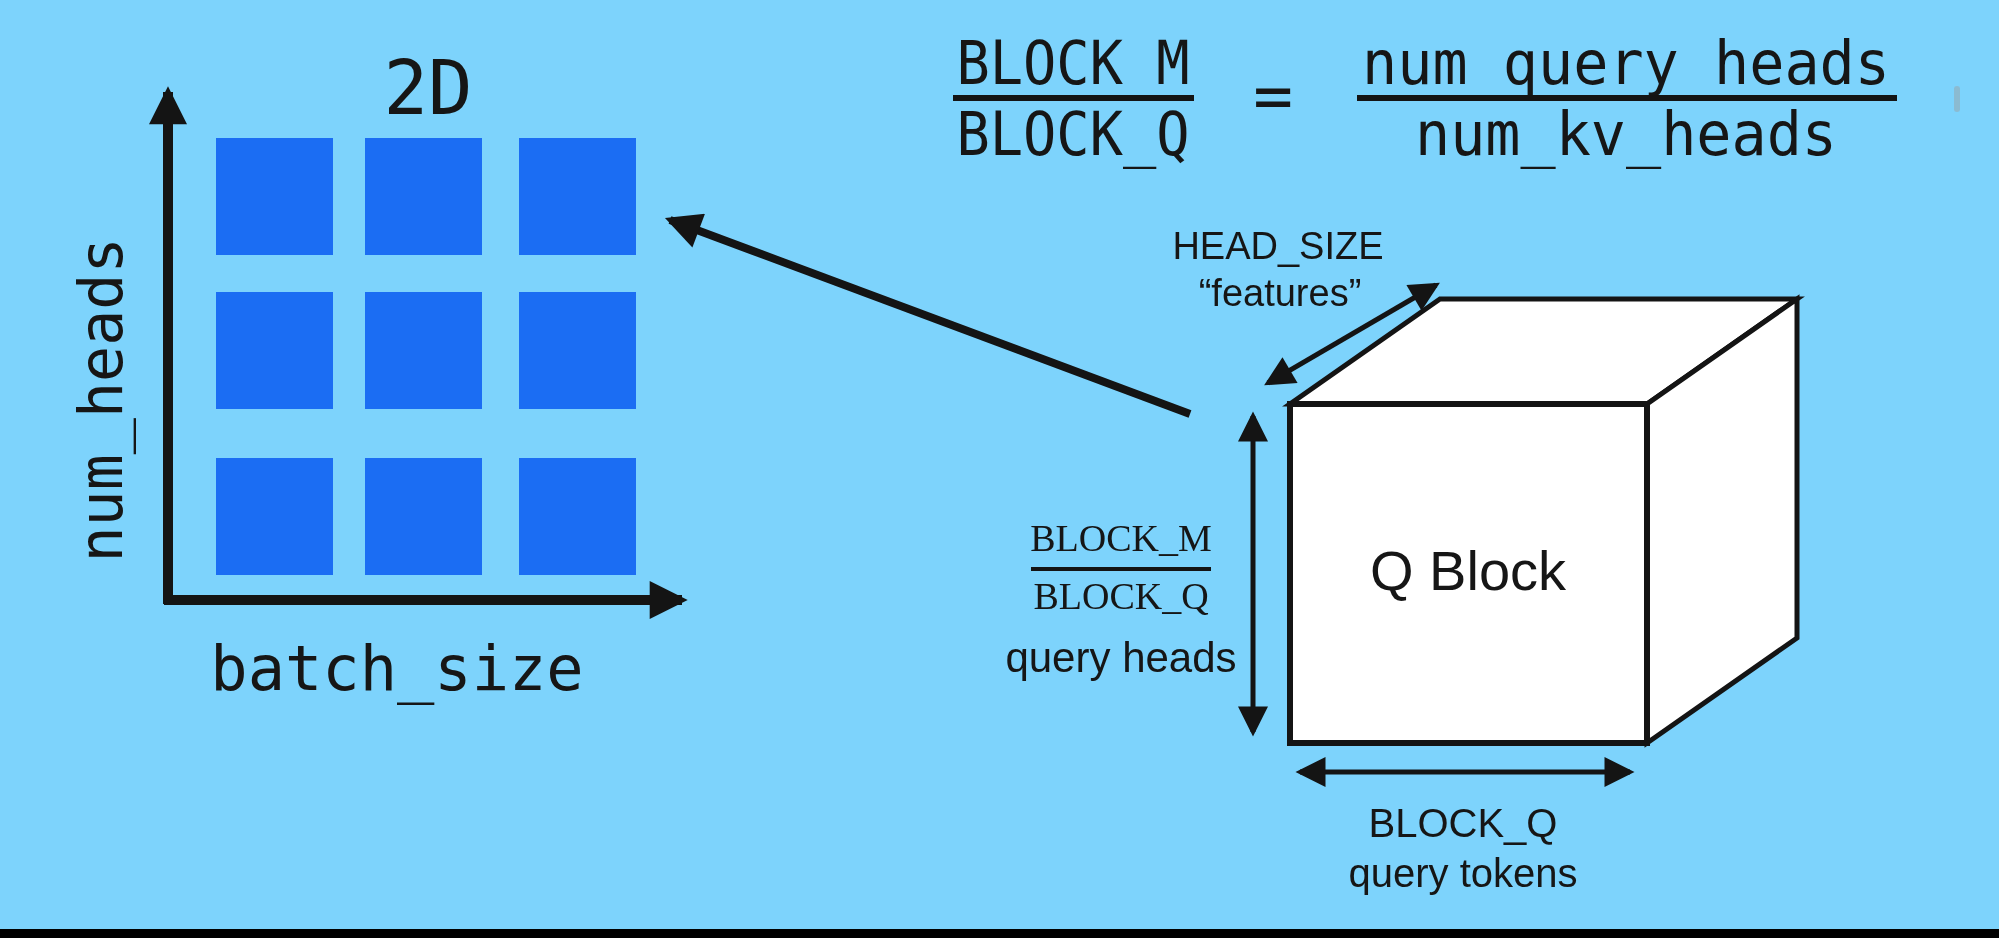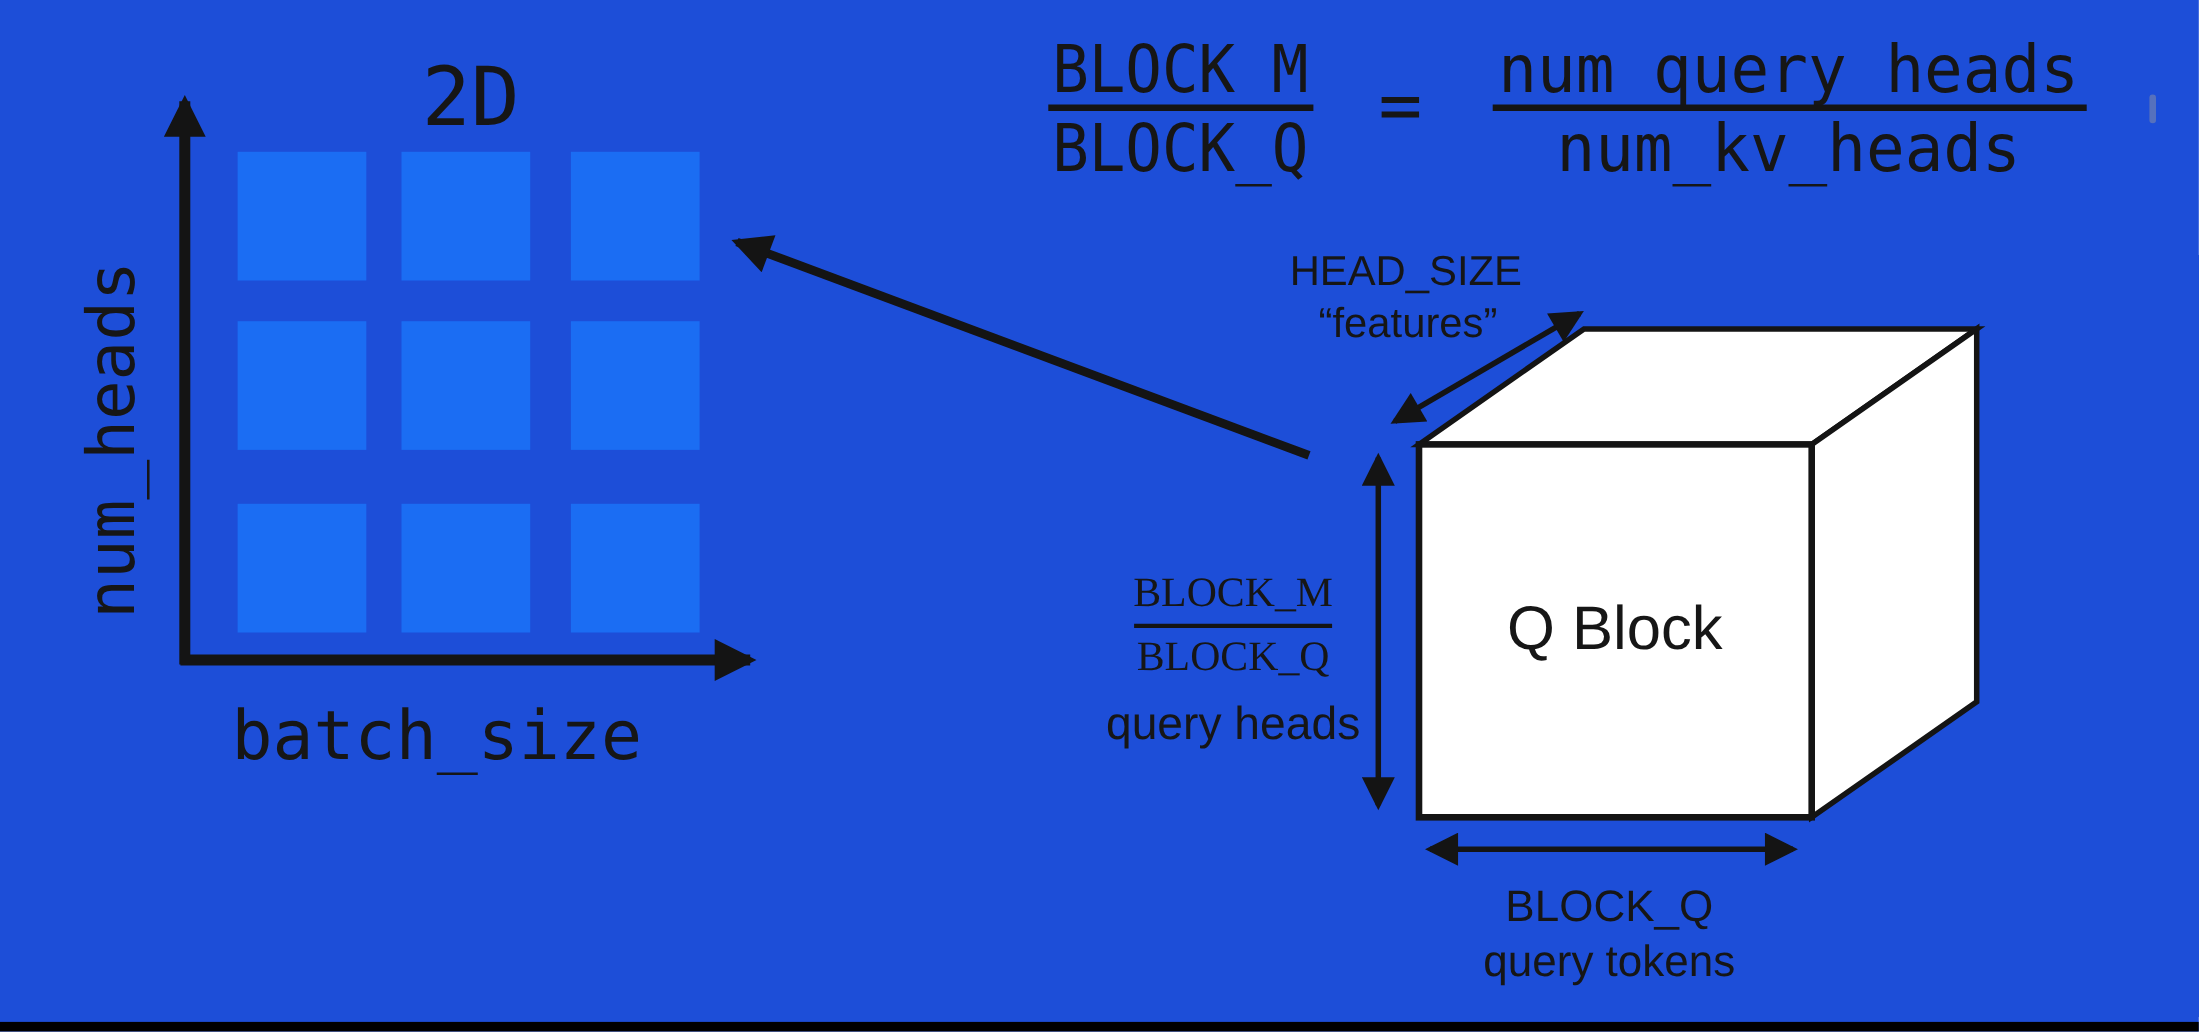--- a/index.html
+++ b/index.html
@@ -1,16 +1,16 @@
 <!DOCTYPE html>
 <html><head>
 <meta charset="utf-8">
 <style>
   html,body{margin:0;padding:0;background:#ffffff;}
-  .stage{position:relative;width:1999px;height:938px;background:#1d4ed8;overflow:hidden;}
+  .stage{position:relative;width:1999px;height:938px;background:#7dd3fc;overflow:hidden;}
   svg{position:absolute;left:0;top:0;display:block;}
   .mono{font-family:"DejaVu Sans Mono",monospace;}
   .sans{font-family:"Liberation Sans",sans-serif;}
   .serif{font-family:"Liberation Serif",serif;}
   text{fill:#161616;}
 </style>
 </head>
 <body>
 
 <div class="stage">

